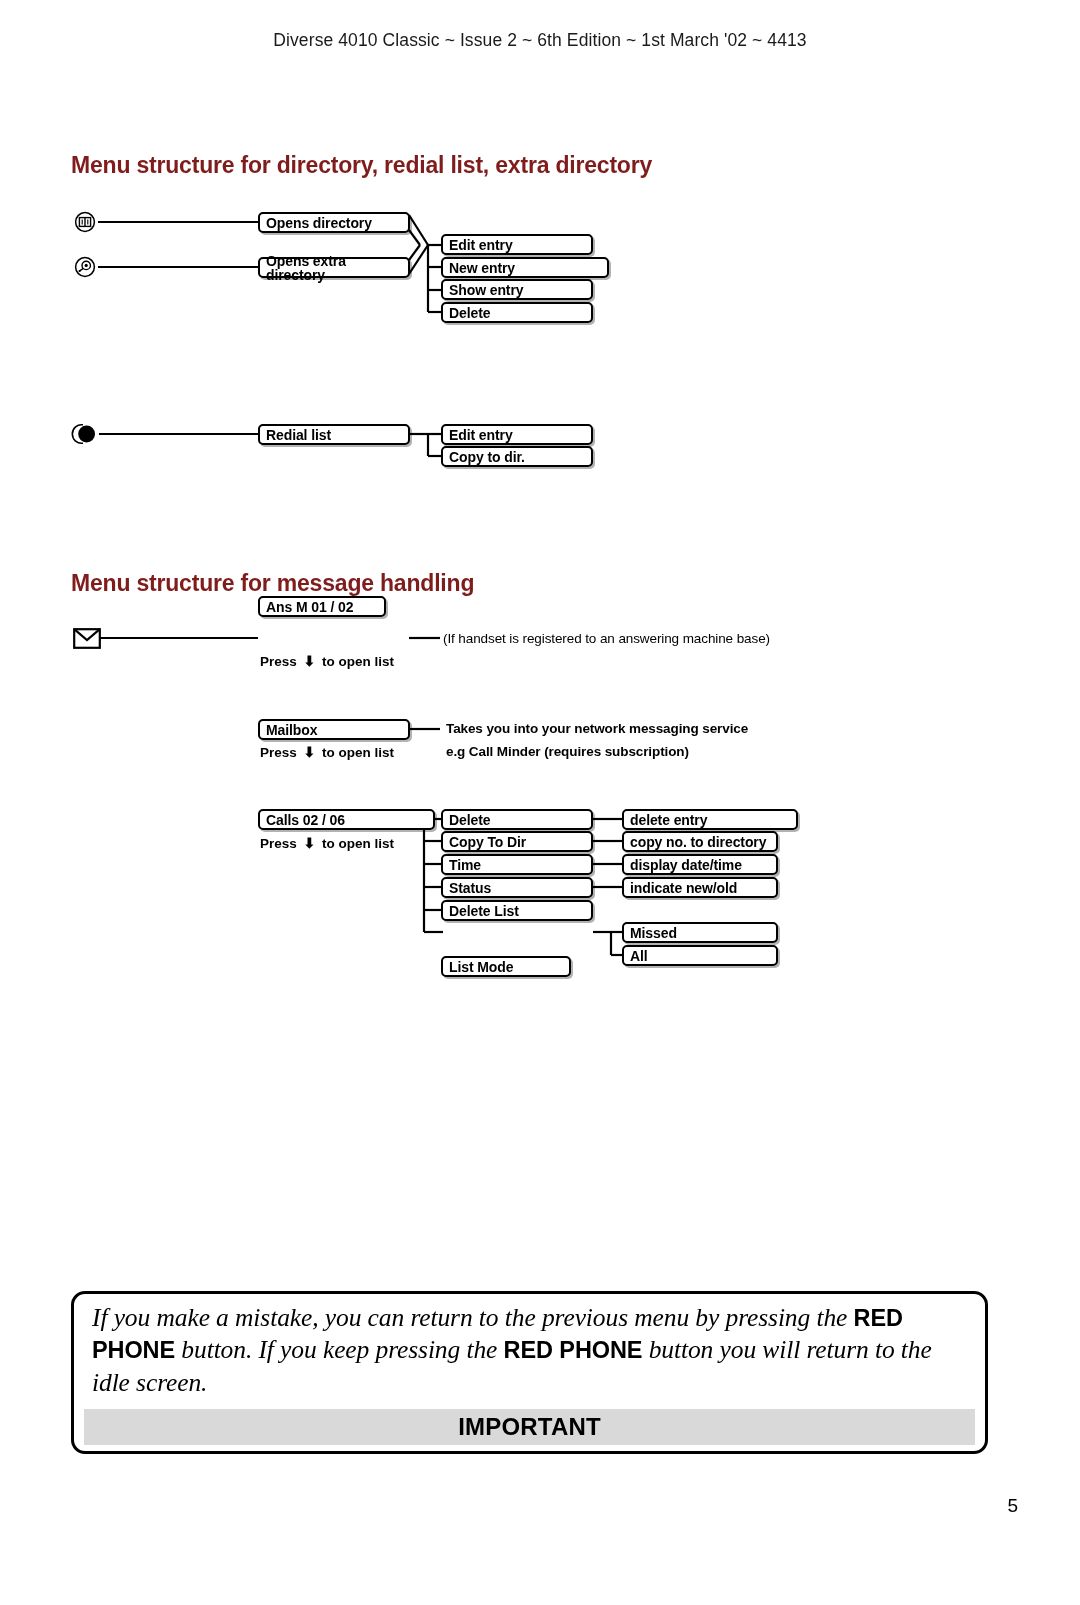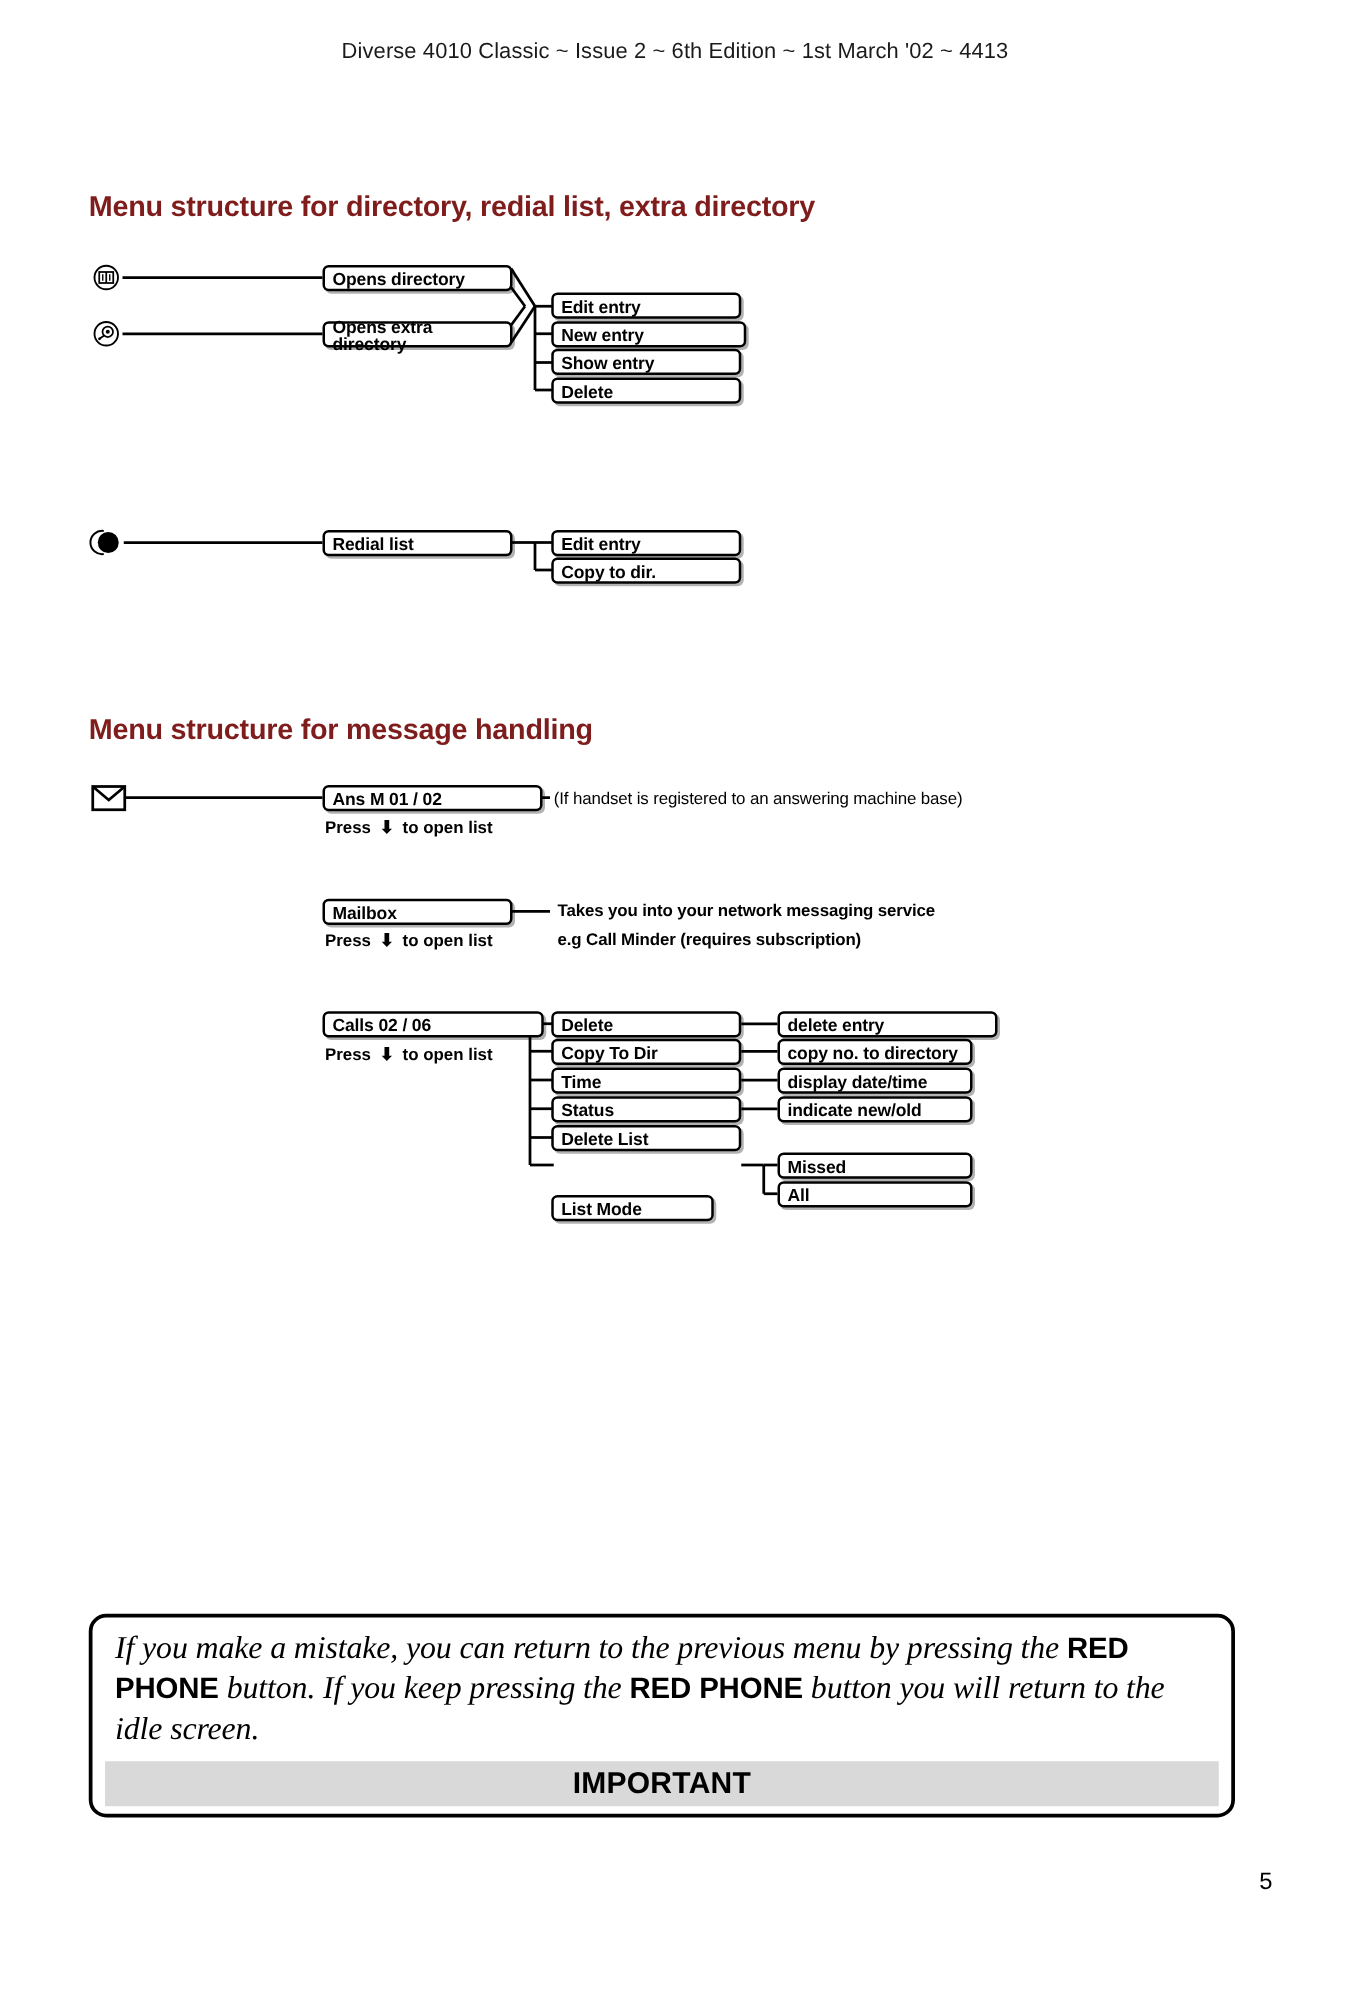--- a/index.html
+++ b/index.html
@@ -178,21 +178,21 @@
       <path d="M5.2 15.2 L9.4 12.4" stroke="#000" stroke-width="1.4" fill="none"></path>
       <circle cx="5.6" cy="15.0" r="1.1" fill="#000"></circle>
     </svg>
   </div>
 
   <div class="mbox shadow" style="left:258px; top:212px; width:152px;">Opens directory</div>
 
   <div class="mbox shadow" style="left:258px; top:257px; width:152px;">Opens extra directory</div>
 
   <div class="mbox shadow" style="left:441px; top:234px; width:152px;">Edit entry</div>
-  <div class="mbox shadow" style="left:441px; top:257px; width:156px;">New entry</div>
+  <div class="mbox shadow" style="left:441px; top:257px; width:168px;">New entry</div>
   <div class="mbox shadow" style="left:441px; top:279px; width:152px;">Show entry</div>
   <div class="mbox shadow" style="left:441px; top:302px; width:152px;">Delete</div>
 
   <svg width="1080" height="1605">
     <g stroke="#000" stroke-width="2.2" fill="none">
       <line x1="99" y1="434" x2="258" y2="434"></line>
       <line x1="409" y1="434" x2="428" y2="434"></line>
       <line x1="428" y1="434" x2="428" y2="456"></line>
       <line x1="428" y1="434" x2="443" y2="434"></line>
       <line x1="428" y1="456" x2="443" y2="456"></line>
@@ -245,21 +245,21 @@
     </g>
   </svg>
 
   <div class="icon-wrap" style="left:73px; top:628px;">
     <svg width="28" height="21" viewBox="0 0 28 21">
       <rect x="1.2" y="1.2" width="25.6" height="18.6" fill="#fff" stroke="#000" stroke-width="2.2"></rect>
       <path d="M1.2 1.2 L14 12 L26.8 1.2" fill="none" stroke="#000" stroke-width="2.2"></path>
     </svg>
   </div>
 
-  <div class="mbox shadow" style="left:258px; top:628px; width:176px;">Ans M 01 / 02</div>
+  <div class="mbox shadow" style="left:258px; top:596px; width:128px;">Ans M 01 / 02</div>
   <div class="press-note" style="left:260px; top:653px;">
     <span>Press</span>
     <span class="arrow">⬇</span>
     <span>to open list</span>
   </div>
   <div class="side-note" style="left:443px; top:631px; font-weight:normal; font-size:13.5px;">(If handset is registered to an answering machine base)</div>
 
   <div class="mbox shadow" style="left:258px; top:719px; width:152px;">Mailbox</div>
   <div class="press-note" style="left:260px; top:744px;">
     <span>Press</span>

